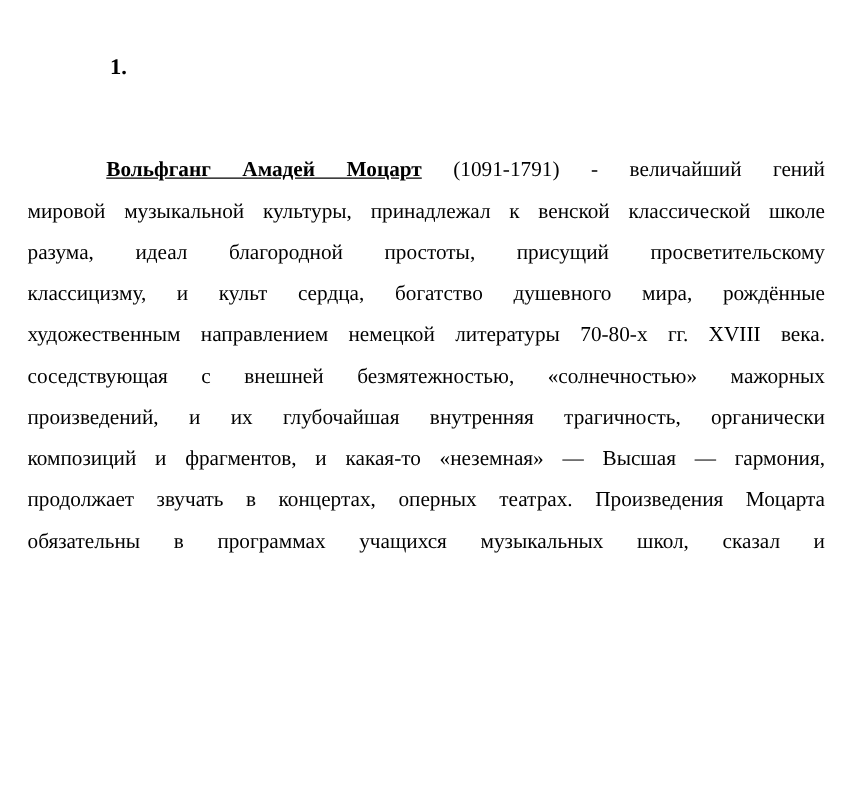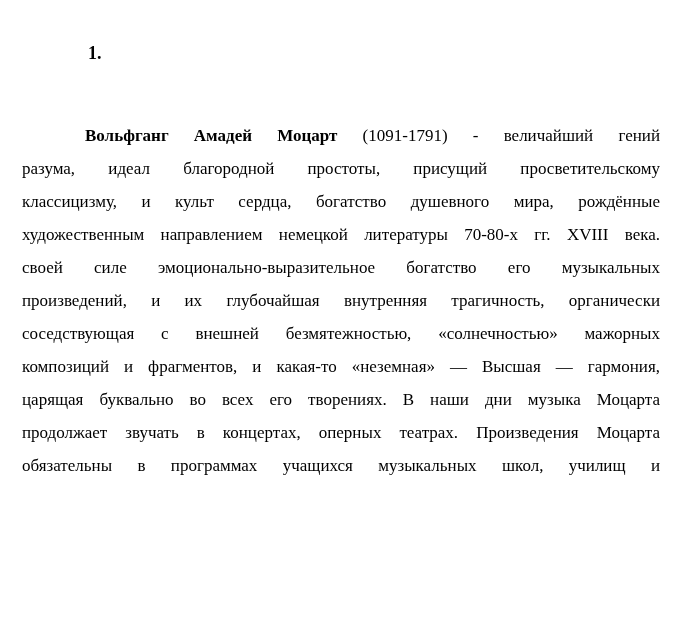--- a/index.html
+++ b/index.html
@@ -46,39 +46,39 @@
     white-space: normal;
   }
   .line.first {
     text-indent: 63px;
   }
   .line.para-end {
     text-align-last: left;
   }
   .line strong {
     font-weight: bold;
+    text-decoration: underline;
   }
 </style>
 </head>
 <body>
 
 <div class="page">
   <h1 class="heading">
     <span class="num">1.</span>
   </h1>
   <div class="body-text" id="paragraphs">
       <div class="para">
         <div class="line first"><strong>Вольфганг Амадей Моцарт</strong><span> (1091-1791) - величайший гений</span></div>
+        <div class="line"><span>мировой музыкальной культуры, принадлежал к венской классической школе</span></div>
         <div class="line"><span>разума, идеал благородной простоты, присущий просветительскому</span></div>
         <div class="line"><span>классицизму, и культ сердца, богатство душевного мира, рождённые</span></div>
         <div class="line"><span>художественным направлением немецкой литературы 70-80-х гг. XVIII века.</span></div>
       </div>
       <div class="para">
-        <div class="line"><span>своей силе эмоционально-выразительное богатство его музыкальных</span></div>
+        <div class="line"><span>соседствующая с внешней безмятежностью, «солнечностью» мажорных</span></div>
         <div class="line"><span>произведений, и их глубочайшая внутренняя трагичность, органически</span></div>
-        <div class="line"><span>соседствующая с внешней безмятежностью, «солнечностью» мажорных</span></div>
         <div class="line"><span>композиций и фрагментов, и какая-то «неземная» — Высшая — гармония,</span></div>
-        <div class="line"><span>царящая буквально во всех его творениях. В наши дни музыка Моцарта</span></div>
         <div class="line"><span>продолжает звучать в концертах, оперных театрах. Произведения Моцарта</span></div>
-        <div class="line"><span>обязательны в программах учащихся музыкальных школ, училищ и</span></div>
+        <div class="line"><span>обязательны в программах учащихся музыкальных школ, сказал и</span></div>
       </div>
     </div>
 </div>
 
 </body></html>

